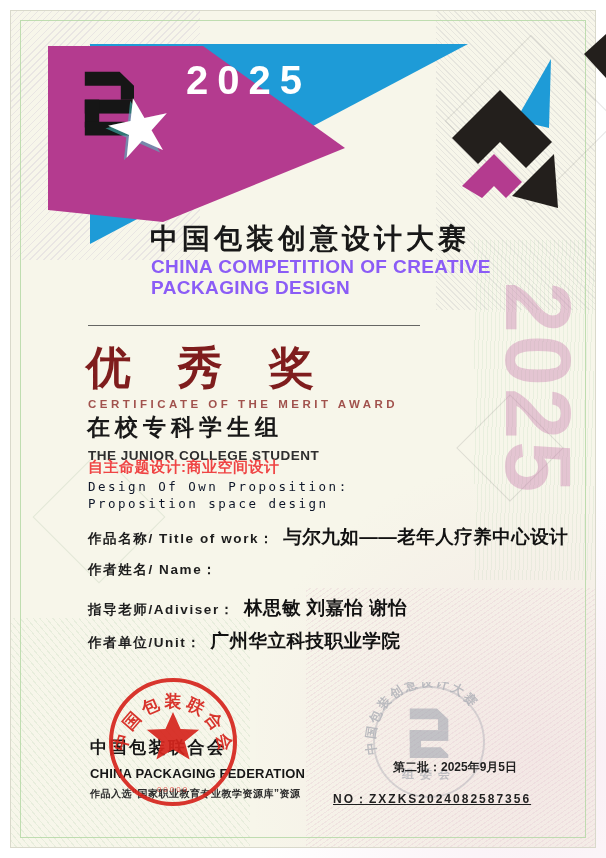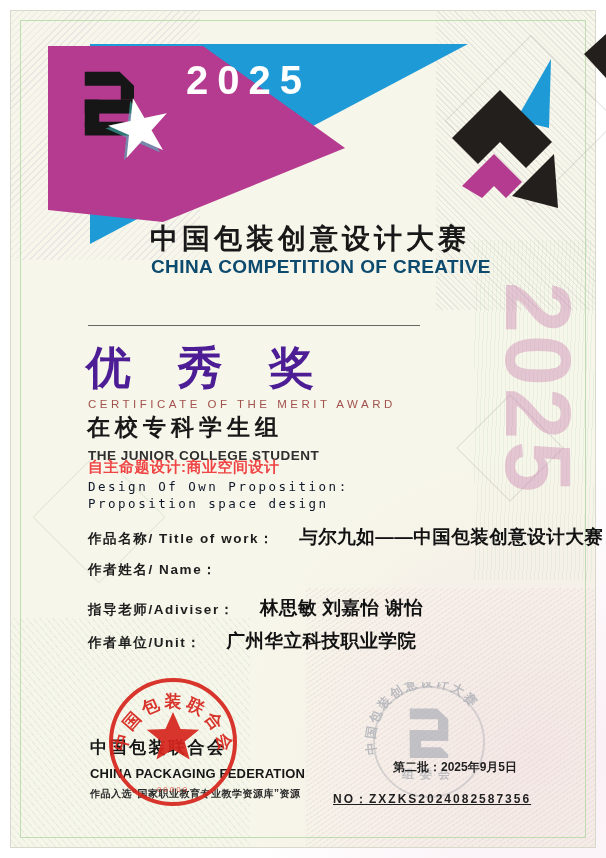--- a/index.html
+++ b/index.html
@@ -54,38 +54,38 @@
 
   
   .logo-star{
     left:104px;top:88px;font-size:78px;line-height:78px;color:#ffffff;
     transform:rotate(-12deg);
     text-shadow:-3px 2px 0 rgba(70,200,195,.55);
   }
 
   
   .title-cn{left:150px;top:220px;font-size:28px;font-weight:900;color:#181818;letter-spacing:4px;}
-  .title-en{left:151px;top:256px;font-size:19px;font-weight:900;color:#0c4a6e;line-height:21px;letter-spacing:.4px;}
+  .title-en{left:151px;top:256px;font-size:19px;font-weight:900;color:#8b5cf6;line-height:21px;letter-spacing:.4px;}
 
   .rule{left:88px;top:325px;width:332px;height:1px;background:#4c4c4c;opacity:.85;}
 
   .award-cn{left:86px;top:338px;font-size:45px;font-weight:900;letter-spacing:17px;}
-  .award-en{left:88px;top:398px;font-size:11.5px;font-weight:400;letter-spacing:3.5px;color:#a1524d;text-align:right;}
+  .award-en{left:88px;top:398px;font-size:11.5px;font-weight:700;letter-spacing:3.5px;color:#a1524d;text-align:right;}
 
   .group-cn{left:87px;top:412px;font-size:23px;font-weight:900;color:#181818;letter-spacing:5px;}
   .group-en{left:88px;top:440px;font-size:13.5px;font-weight:700;color:#2e2e2e;letter-spacing:.5px;margin-top:8px;}
 
   .cat-cn{left:88px;top:458px;font-size:15px;font-weight:700;color:#ef4444;letter-spacing:.5px;}
   .cat-en{left:88px;top:478px;font-size:12.5px;color:#0f172a;letter-spacing:2.5px;line-height:17px;
     font-family:"DejaVu Sans Mono","Liberation Mono",monospace;}
 
   .rows{left:88px;top:524px;width:460px;}
   .row{display:flex;align-items:baseline;height:33.5px;}
   .row:first-child{height:37px;}
-  .flabel{font-size:13.5px;font-weight:700;color:#1d1d1d;letter-spacing:1.6px;white-space:nowrap;margin-right:25px;}
+  .flabel{font-size:13.5px;font-weight:700;color:#1d1d1d;letter-spacing:1.6px;white-space:nowrap;margin-right:9px;}
   .fvalue{font-size:18.5px;font-weight:900;color:#121212;letter-spacing:.5px;white-space:nowrap;}
 
   
   .fed{left:90px;top:736px;}
   .fed-cn{font-size:17px;font-weight:900;color:#161616;letter-spacing:2.5px;}
   .fed-en{margin-top:7px;font-size:13px;font-weight:800;color:#161616;letter-spacing:.2px;}
   .fed-note{margin-top:6px;font-size:10px;font-weight:700;color:#2c2c2c;letter-spacing:.5px;}
 
   
   .confirm{left:333px;top:760px;font-size:12px;font-weight:700;color:#1f1f1f;line-height:15.5px;}
@@ -134,40 +134,41 @@
   </g>
 </svg>
 
 <div class="abs logo-star noevt">★</div>
 
 <div class="abs year-banner">2025</div>
 
 <div class="abs title-cn">中国包装创意设计大赛</div>
 <div class="abs title-en">
   <div>CHINA COMPETITION OF CREATIVE</div>
+  <div>PACKAGING DESIGN</div>
 </div>
 
 <div class="abs rule noevt"></div>
 
-<div class="abs award-cn" style="color:#4c1d95;">优 秀 奖</div>
+<div class="abs award-cn" style="color:#7f1d1d;">优 秀 奖</div>
 <div class="abs award-en">CERTIFICATE OF THE MERIT AWARD</div>
 
 <div class="abs group-cn">在校专科学生组</div>
 <div class="abs group-en">THE JUNIOR COLLEGE STUDENT</div>
 
 <div class="abs cat-cn">自主命题设计:商业空间设计</div>
 <div class="abs cat-en">
   <div>Design Of Own Proposition:</div>
   <div>Proposition space design</div>
 </div>
 
 <div class="abs rows">
   <div class="row">
     <span class="flabel">作品名称/ Title of work：</span>
-    <span class="fvalue">与尔九如——中国包装创意设计大赛</span>
+    <span class="fvalue">与尔九如——老年人疗养中心设计</span>
   </div>
   <div class="row">
     <span class="flabel">作者姓名/ Name：</span>
   </div>
   <div class="row">
     <span class="flabel">指导老师/Adiviser：</span>
     <span class="fvalue">林思敏 刘嘉怡 谢怡</span>
   </div>
   <div class="row">
     <span class="flabel">作者单位/Unit：</span>

